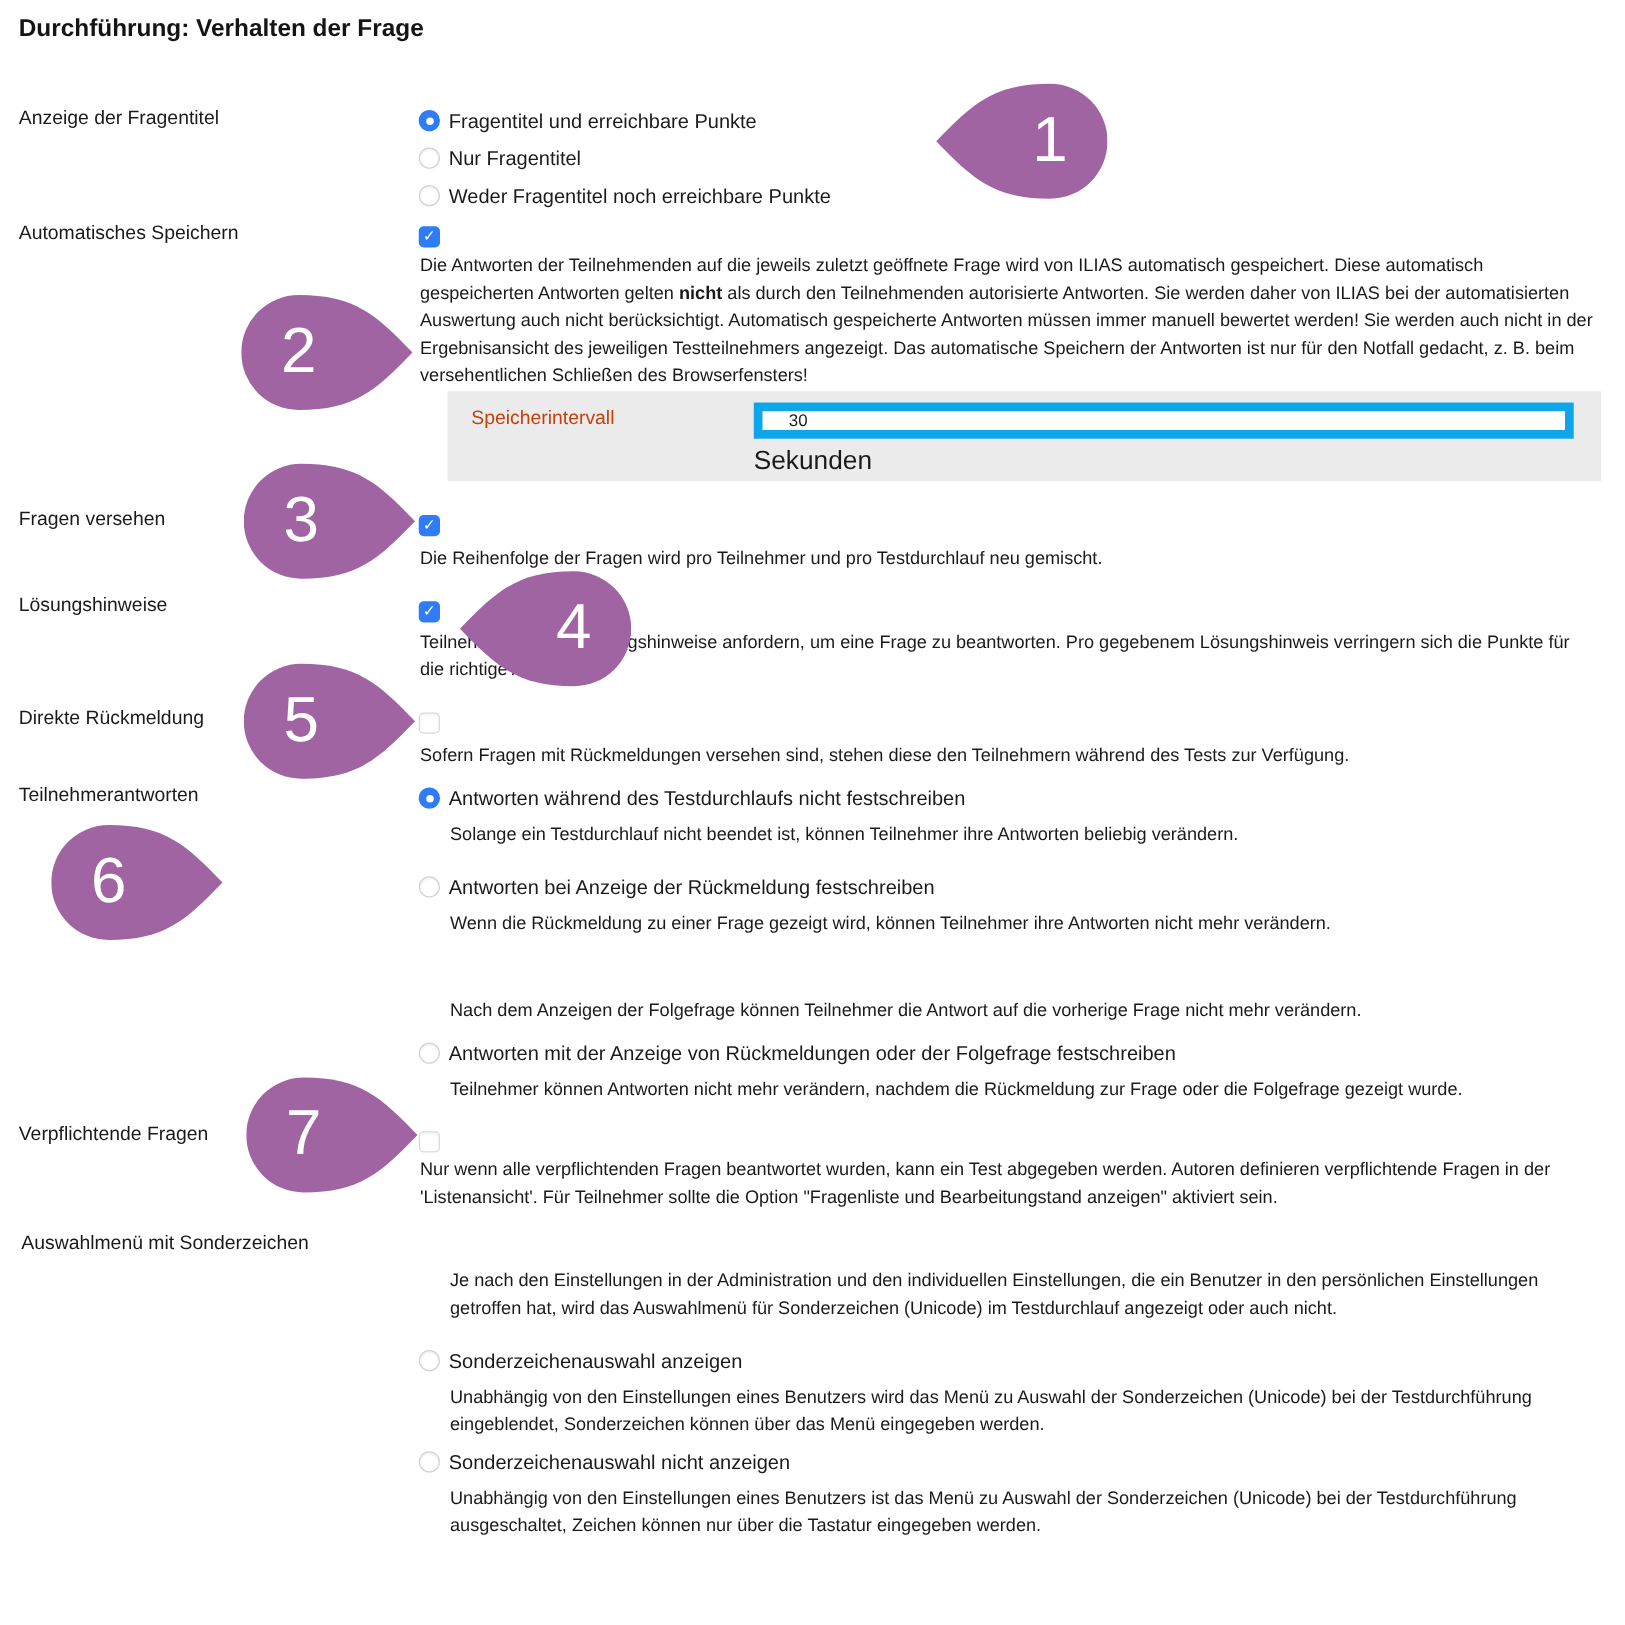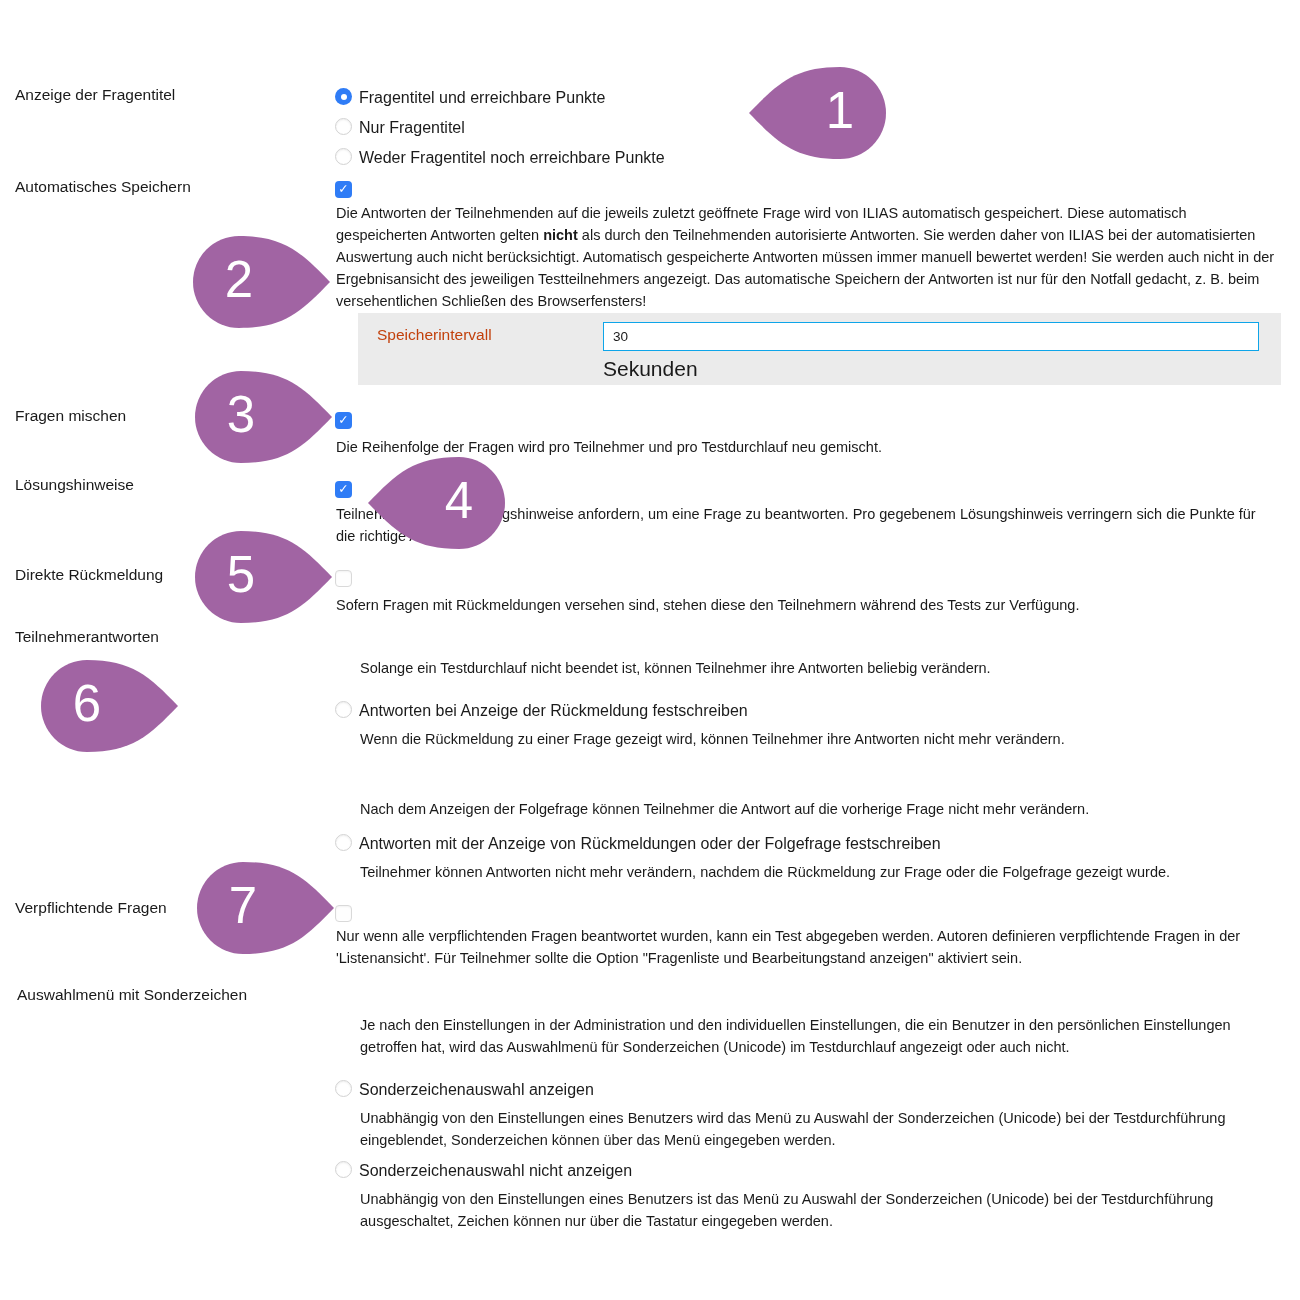--- a/index.html
+++ b/index.html
@@ -15,32 +15,33 @@
   .radio{flex:0 0 auto;width:17px;height:17px;border-radius:50%;margin-top:1px;box-sizing:border-box;position:relative;}
   .radio.sel{background:#2f7cf6;}
   .radio.sel::after{content:"";position:absolute;left:5.5px;top:5.5px;width:6px;height:6px;border-radius:50%;background:#fff;}
   .radio.unsel{background:#fff;border:1px solid #d3d3d3;box-shadow:inset 0 1px 2px rgba(0,0,0,.07);}
   .cb{width:17px;height:17px;border-radius:4px;box-sizing:border-box;display:flex;align-items:center;justify-content:center;}
   .cb.checked{background:#2f7cf6;}
   .cb .tick{color:#fff;font-size:12.5px;font-weight:700;line-height:1;}
   .cb.unchecked{background:#fefefe;border:1px solid #d9d9d9;box-shadow:inset 0 1px 2px rgba(0,0,0,.05);}
   .panel{background:#ebebeb;}
   .panel-label{font-size:15.5px;color:#c2410c;}
-  .interval-input{position:absolute;box-sizing:border-box;border:1px solid #0ea5e9;background:#fff;font-size:13.5px;padding:0 9px;font-family:inherit;color:#1a1a1a;border-radius:0;outline:none;}
+  .interval-input{position:absolute;box-sizing:border-box;border:7px solid #0ea5e9;background:#fff;font-size:13.5px;padding:0 21px;font-family:inherit;color:#1a1a1a;border-radius:0;outline:none;}
   .unit{font-size:21px;color:#1a1a1a;}
   .marker{position:absolute;width:138px;height:96px;z-index:10;pointer-events:none;}
   .marker svg{position:absolute;left:0;top:0;}
   .tear{fill:#a164a3;}
   .marker-num{position:absolute;top:48px;transform:translate(-50%,-54%);color:#fff;font-size:51px;font-weight:400;line-height:1;}
 </style>
 </head>
 <body>
 
 <div class="page">
 
+  <div class="abs title" style="left:15px;top:12px">Durchführung: Verhalten der Frage</div>
 
   <div class="abs flabel" style="left:15px;top:86px">Anzeige der Fragentitel</div>
   <div class="abs opt" style="left:335px;top:87px">
     <span class="radio sel"></span>
     <span class="opt-label">Fragentitel und erreichbare Punkte</span>
   </div>
   <div class="abs opt" style="left:335px;top:117px">
     <span class="radio unsel"></span>
     <span class="opt-label">Nur Fragentitel</span>
   </div>
@@ -53,37 +54,41 @@
   <span class="abs cb checked" style="left:335px;top:181px">
       <span class="tick">✓</span>
     </span>
   <div class="abs desc" style="left:336px;top:202px;width:940px"><span>Die Antworten der Teilnehmenden auf die jeweils zuletzt geöffnete Frage wird von ILIAS automatisch gespeichert. Diese automatisch gespeicherten Antworten gelten </span><span class="b">nicht</span><span> als durch den Teilnehmenden autorisierte Antworten. Sie werden daher von ILIAS bei der automatisierten Auswertung auch nicht berücksichtigt. Automatisch gespeicherte Antworten müssen immer manuell bewertet werden! Sie werden auch nicht in der Ergebnisansicht des jeweiligen Testteilnehmers angezeigt. Das automatische Speichern der Antworten ist nur für den Notfall gedacht, z. B. beim versehentlichen Schließen des Browserfensters!</span></div>
   <div class="abs panel" style="left:358px;top:313px;width:923px;height:72px">
     <div class="abs panel-label" style="left:19px;top:13px">Speicherintervall</div>
     <input class="interval-input" style="left: 245px; top: 9px; width: 656px; height: 29px;" type="text" value="30">
     <div class="abs unit" style="left:245px;top:44px">Sekunden</div>
   </div>
 
-  <div class="abs flabel" style="left:15px;top:407px">Fragen mischen</div>
+  <div class="abs flabel" style="left:15px;top:407px">Fragen versehen</div>
   <span class="abs cb checked" style="left:335px;top:412px">
       <span class="tick">✓</span>
     </span>
   <div class="abs desc" style="left:336px;top:436px;width:940px">Die Reihenfolge der Fragen wird pro Teilnehmer und pro Testdurchlauf neu gemischt.</div>
 
   <div class="abs flabel" style="left:15px;top:476px">Lösungshinweise</div>
   <span class="abs cb checked" style="left:335px;top:481px">
       <span class="tick">✓</span>
     </span>
   <div class="abs desc" style="left:336px;top:503px;width:940px">Teilnehmer können Lösungshinweise anfordern, um eine Frage zu beantworten. Pro gegebenem Lösungshinweis verringern sich die Punkte für die richtige Antwort.</div>
 
   <div class="abs flabel" style="left:15px;top:566px">Direkte Rückmeldung</div>
   <span class="abs cb unchecked" style="left:335px;top:570px"></span>
   <div class="abs desc" style="left:336px;top:594px;width:940px">Sofern Fragen mit Rückmeldungen versehen sind, stehen diese den Teilnehmern während des Tests zur Verfügung.</div>
 
   <div class="abs flabel" style="left:15px;top:628px">Teilnehmerantworten</div>
+  <div class="abs opt" style="left:335px;top:629px">
+    <span class="radio sel"></span>
+    <span class="opt-label">Antworten während des Testdurchlaufs nicht festschreiben</span>
+  </div>
   <div class="abs desc" style="left:360px;top:657px;width:915px">Solange ein Testdurchlauf nicht beendet ist, können Teilnehmer ihre Antworten beliebig verändern.</div>
   <div class="abs opt" style="left:335px;top:700px">
     <span class="radio unsel"></span>
     <span class="opt-label">Antworten bei Anzeige der Rückmeldung festschreiben</span>
   </div>
   <div class="abs desc" style="left:360px;top:728px;width:915px">Wenn die Rückmeldung zu einer Frage gezeigt wird, können Teilnehmer ihre Antworten nicht mehr verändern.</div>
   <div class="abs desc" style="left:360px;top:798px;width:915px">Nach dem Anzeigen der Folgefrage können Teilnehmer die Antwort auf die vorherige Frage nicht mehr verändern.</div>
   <div class="abs opt" style="left:335px;top:833px">
     <span class="radio unsel"></span>
     <span class="opt-label">Antworten mit der Anzeige von Rückmeldungen oder der Folgefrage festschreiben</span>

